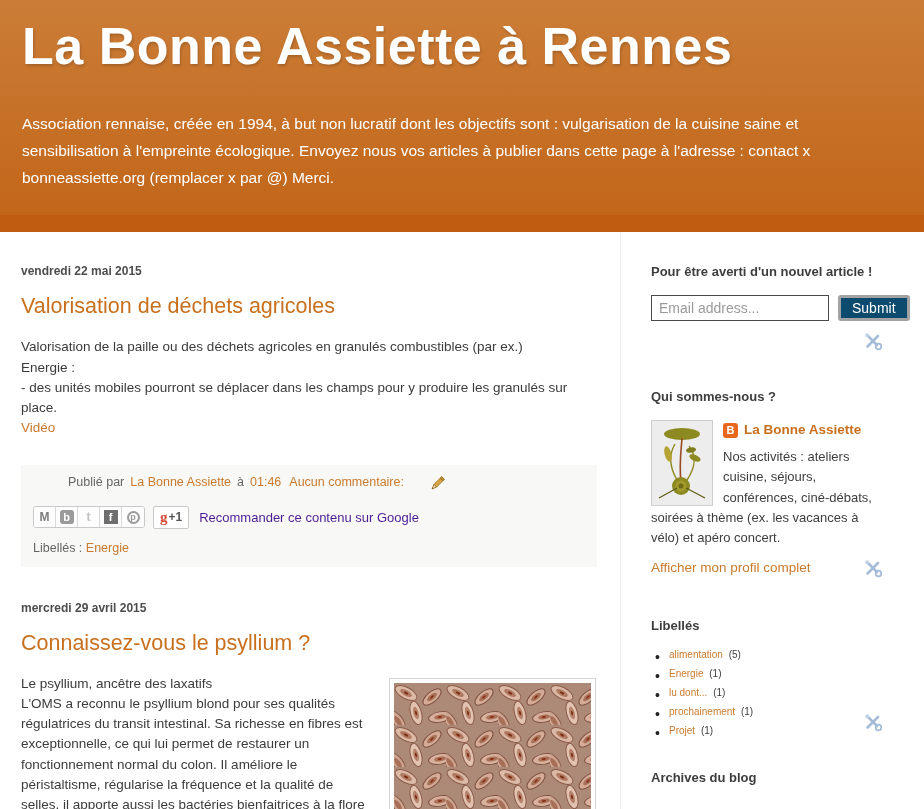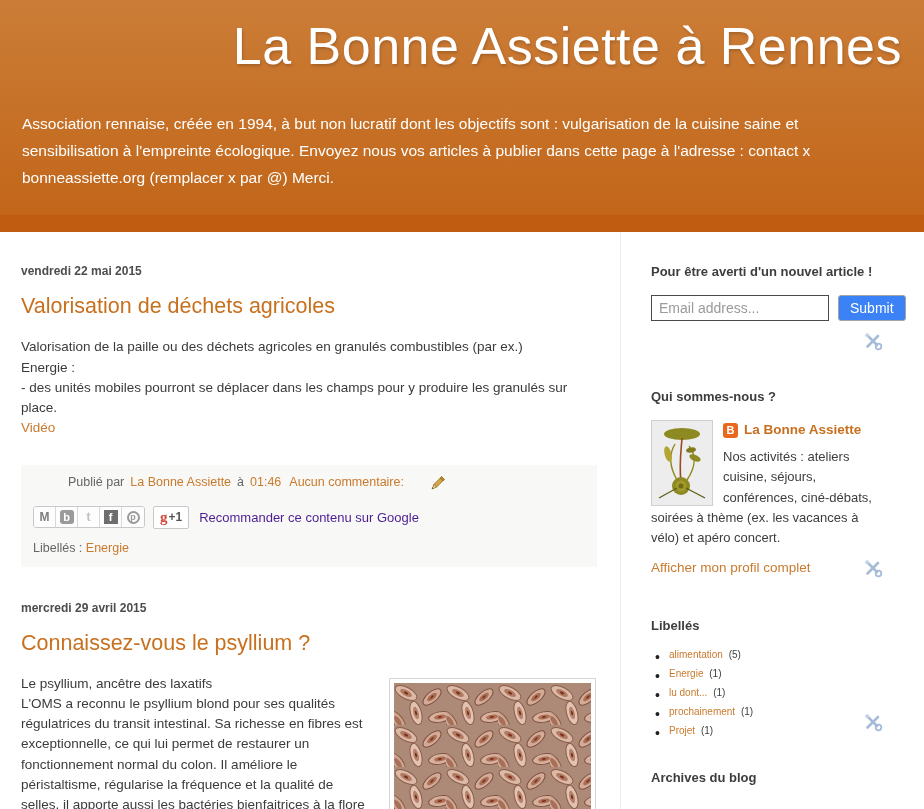--- a/index.html
+++ b/index.html
@@ -3,22 +3,22 @@
 <meta charset="utf-8">
 <style>
   * { margin:0; padding:0; box-sizing:border-box; }
   html,body { width:924px; height:809px; overflow:hidden; background:#ffffff;
     font-family:"Liberation Sans", sans-serif; }
 
   
   .header { background:linear-gradient(to bottom,#cb7d37 0%,#c4school 0%,#c2661a 100%);
     background:linear-gradient(to bottom,#cb7d37 0%,#c2661a 100%);
     padding:16px 22px 24px 22px; }
-  .header h1 { color:#ffffff; font-size:52px; font-weight:normal; letter-spacing:0.5px;
-    text-shadow:1px 2px 3px rgba(0,0,0,.18); margin-bottom:34px;text-align:right; }
+  .header h1 { color:#ffffff; font-size:52px; font-weight:bold; letter-spacing:0.5px;
+    text-shadow:1px 2px 3px rgba(0,0,0,.18); margin-bottom:34px; }
   .header .desc { color:#ffffff; font-size:15.5px; line-height:1.75; max-width:872px; }
   .header-strip { height:17px; background:#c05c12; }
 
   
   .content { display:flex; align-items:stretch; }
   .main { width:621px; padding:32px 24px 0 21px; border-right:1px solid #ececec; min-height:592px; }
   .sidebar { width:282px; padding:32px 20px 0 30px; }
 
   
   .post-date { font-size:12px; font-weight:bold; color:#4d4d4d; }
@@ -55,21 +55,21 @@
   .post2 { margin-top:34px; }
   .img-frame { float:right; margin:4px 0 8px 14px; background:#fff; border:1px solid #d5d5d5; padding:4px; }
 
   
   .widget { margin-bottom:34px; position:relative; }
   .widget h2 { font-size:13px; color:#3d3d3d; font-weight:bold; margin-bottom:16px; }
   .subscribe-row { display:flex; align-items:center; gap:9px; }
   .email-input { width:178px; height:26px; border:1px solid #4a4a4a; padding:3px 7px;
     font-size:14px; color:#444; font-family:"Liberation Sans",sans-serif; }
   .email-input::placeholder { color:#9a9a9a; }
-  .submit-btn { height:26px; padding:0 11px; background:#3b82f6; color:#fff; border:1px solid #a3a3a3;
+  .submit-btn { height:26px; padding:0 11px; background:#0c4a6e; color:#fff; border:3px solid #a3a3a3;
     border-radius:3px; font-size:14px; cursor:pointer; font-family:"Liberation Sans",sans-serif; }
   .wrench { position:absolute; right:0; }
   .wrench.below { position:static; display:block; margin:10px 0 0 auto; width:20px; }
 
   .profile-card { font-size:13px; color:#3d3d3d; line-height:1.55; }
   .avatar-box { float:left; width:62px; height:86px; border:1px solid #cfcfcf; background:#ededed;
     margin-right:10px; display:flex; align-items:center; justify-content:center; }
   .profile-name-row { display:flex; align-items:center; gap:6px; margin-bottom:6px; }
   .blogger-badge { width:15px; height:15px; background:#e8691d; border-radius:3px; color:#fff;
     font-size:11px; font-weight:bold; display:flex; align-items:center; justify-content:center; }

